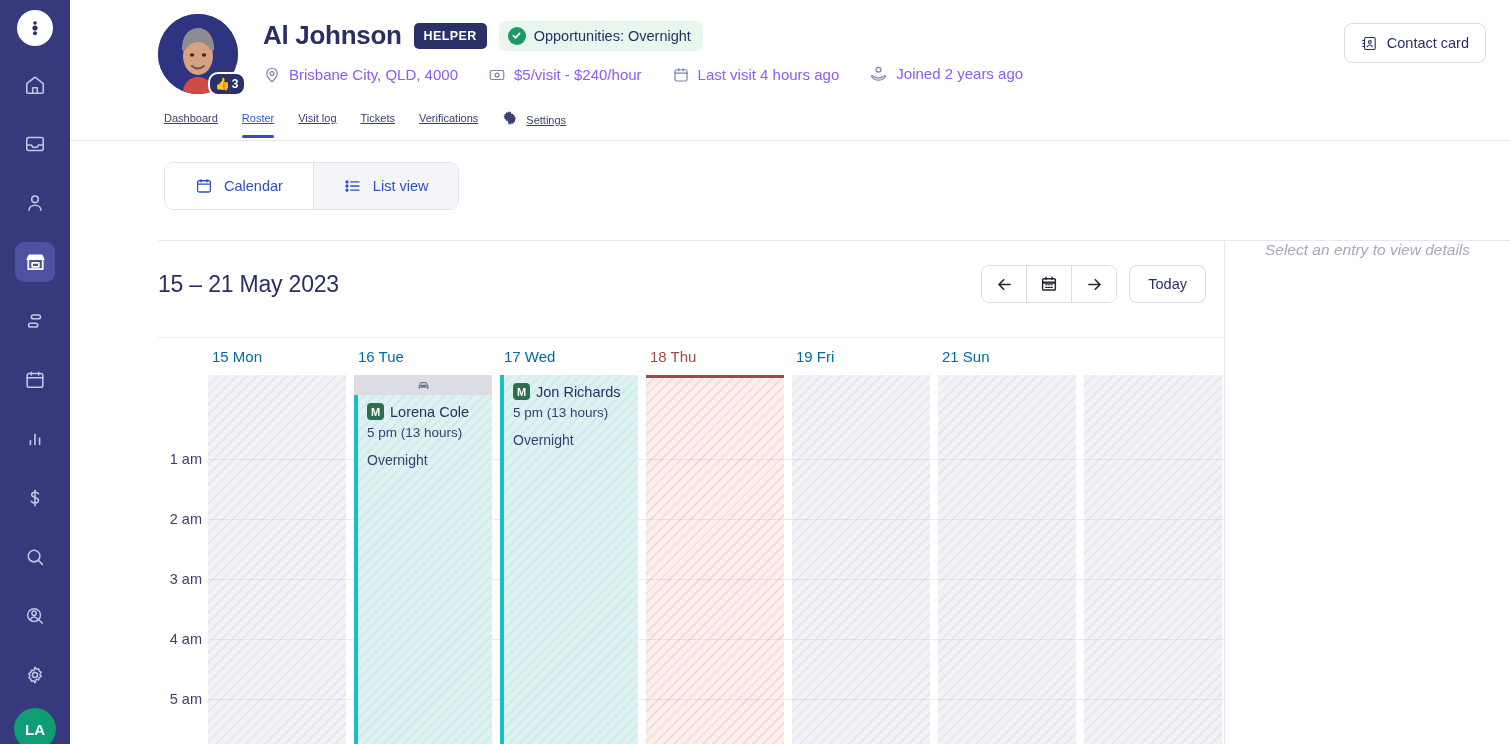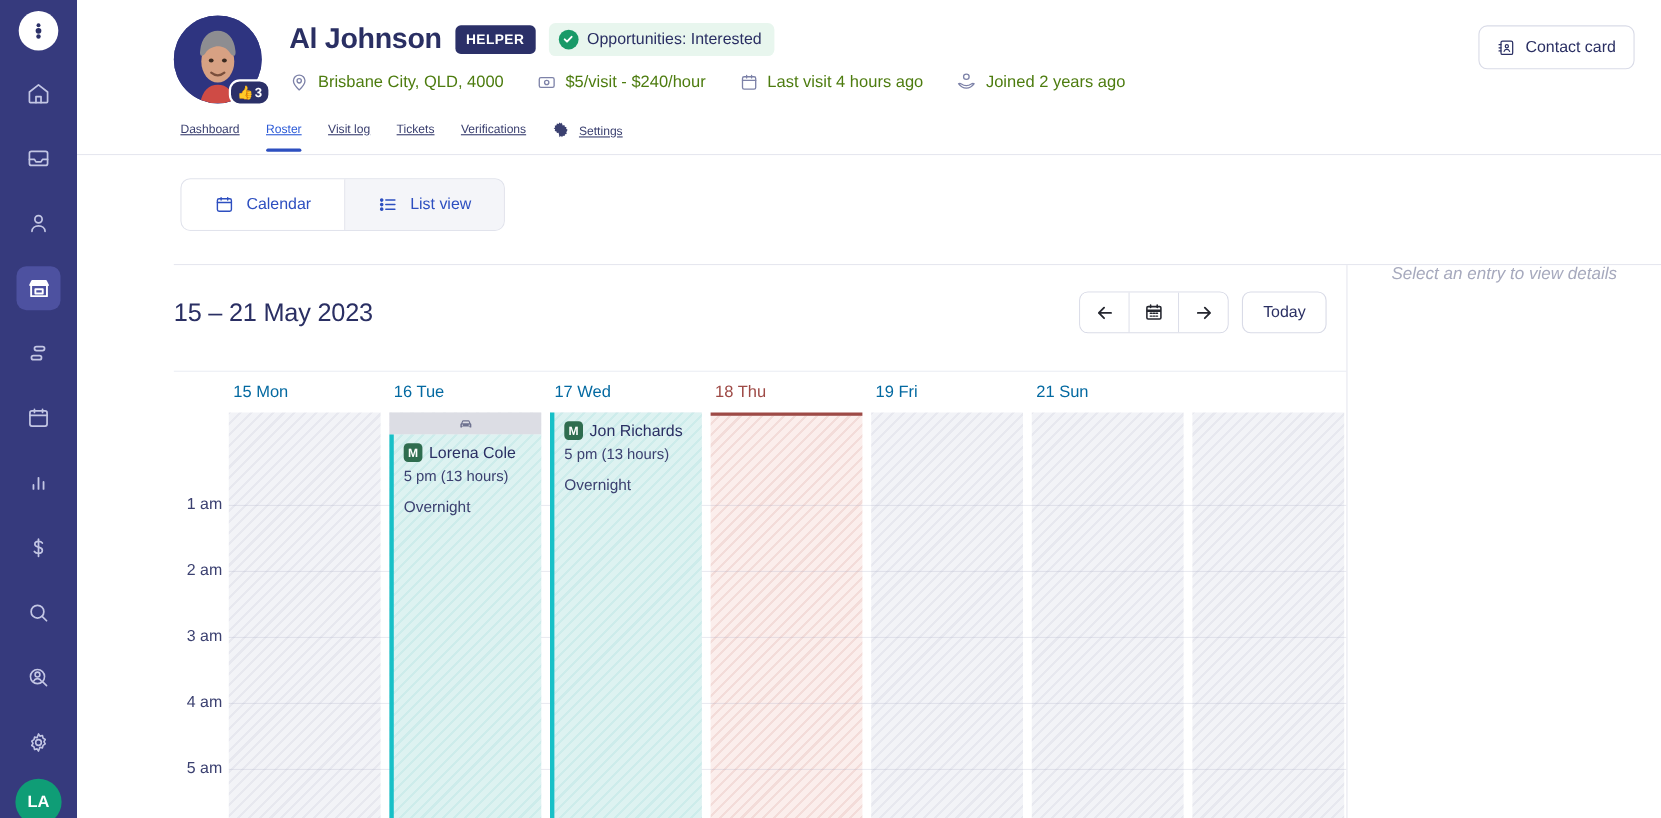--- a/index.html
+++ b/index.html
@@ -63,21 +63,21 @@
   .opp-pill {
     display: flex; align-items: center; gap: 8px;
     background: #e8f6ee; border-radius: 6px; padding: 6px 12px 6px 9px;
     font-size: 14.5px; color: #2a2f63;
   }
   .check-circle {
     width: 18px; height: 18px; border-radius: 50%; background: #199a68;
     display: flex; align-items: center; justify-content: center;
   }
   .meta-row { display: flex; align-items: center; gap: 30px; margin-top: 14px; }
-  .meta-item { display: flex; align-items: center; gap: 8px; font-size: 15px; color: #4d7c0f; }
+  .meta-item { display: flex; align-items: flex-start; gap: 8px; font-size: 15px; color: #8b5cf6; }
   .meta-item svg { flex: 0 0 auto; color: #7d82a8; }
 
   .contact-card-btn {
     position: absolute; right: 24px; top: 23px;
     border: 1px solid #d9dbe7; border-radius: 8px; background: #fff;
     height: 40px; padding: 0 16px; display: flex; align-items: center; gap: 9px;
     font-size: 14.5px; color: #2a2f63; font-weight: 500;
   }
 
   .tabs { display: flex; align-items: center; gap: 24px; padding-left: 94px; margin-top: 16px; }
@@ -295,21 +295,21 @@
       <div class="hdr-info">
         <div class="name-line">
           <span class="person-name">Al Johnson</span>
           <span class="helper-tag">HELPER</span>
           <span class="opp-pill">
             <span class="check-circle">
               <svg width="11" height="11" viewBox="0 0 14 14" fill="none" stroke="#fff" stroke-width="2.2" stroke-linecap="round" stroke-linejoin="round">
                 <path d="M3 7.3l2.7 2.7L11 4.4"></path>
               </svg>
             </span>
-            <span>Opportunities: Interested</span>
+            <span>Opportunities: Overnight</span>
           </span>
         </div>
 
         <div class="meta-row">
           <div class="meta-item">
             <svg width="18" height="18" viewBox="0 0 24 24" fill="none" stroke="currentColor" stroke-width="1.6" stroke-linecap="round" stroke-linejoin="round">
               <path d="M12 21s7-6.3 7-11a7 7 0 1 0-14 0c0 4.7 7 11 7 11z"></path>
                 <circle cx="12" cy="10" r="2.6"></circle>
             </svg>
             <span>Brisbane City, QLD, 4000</span>

